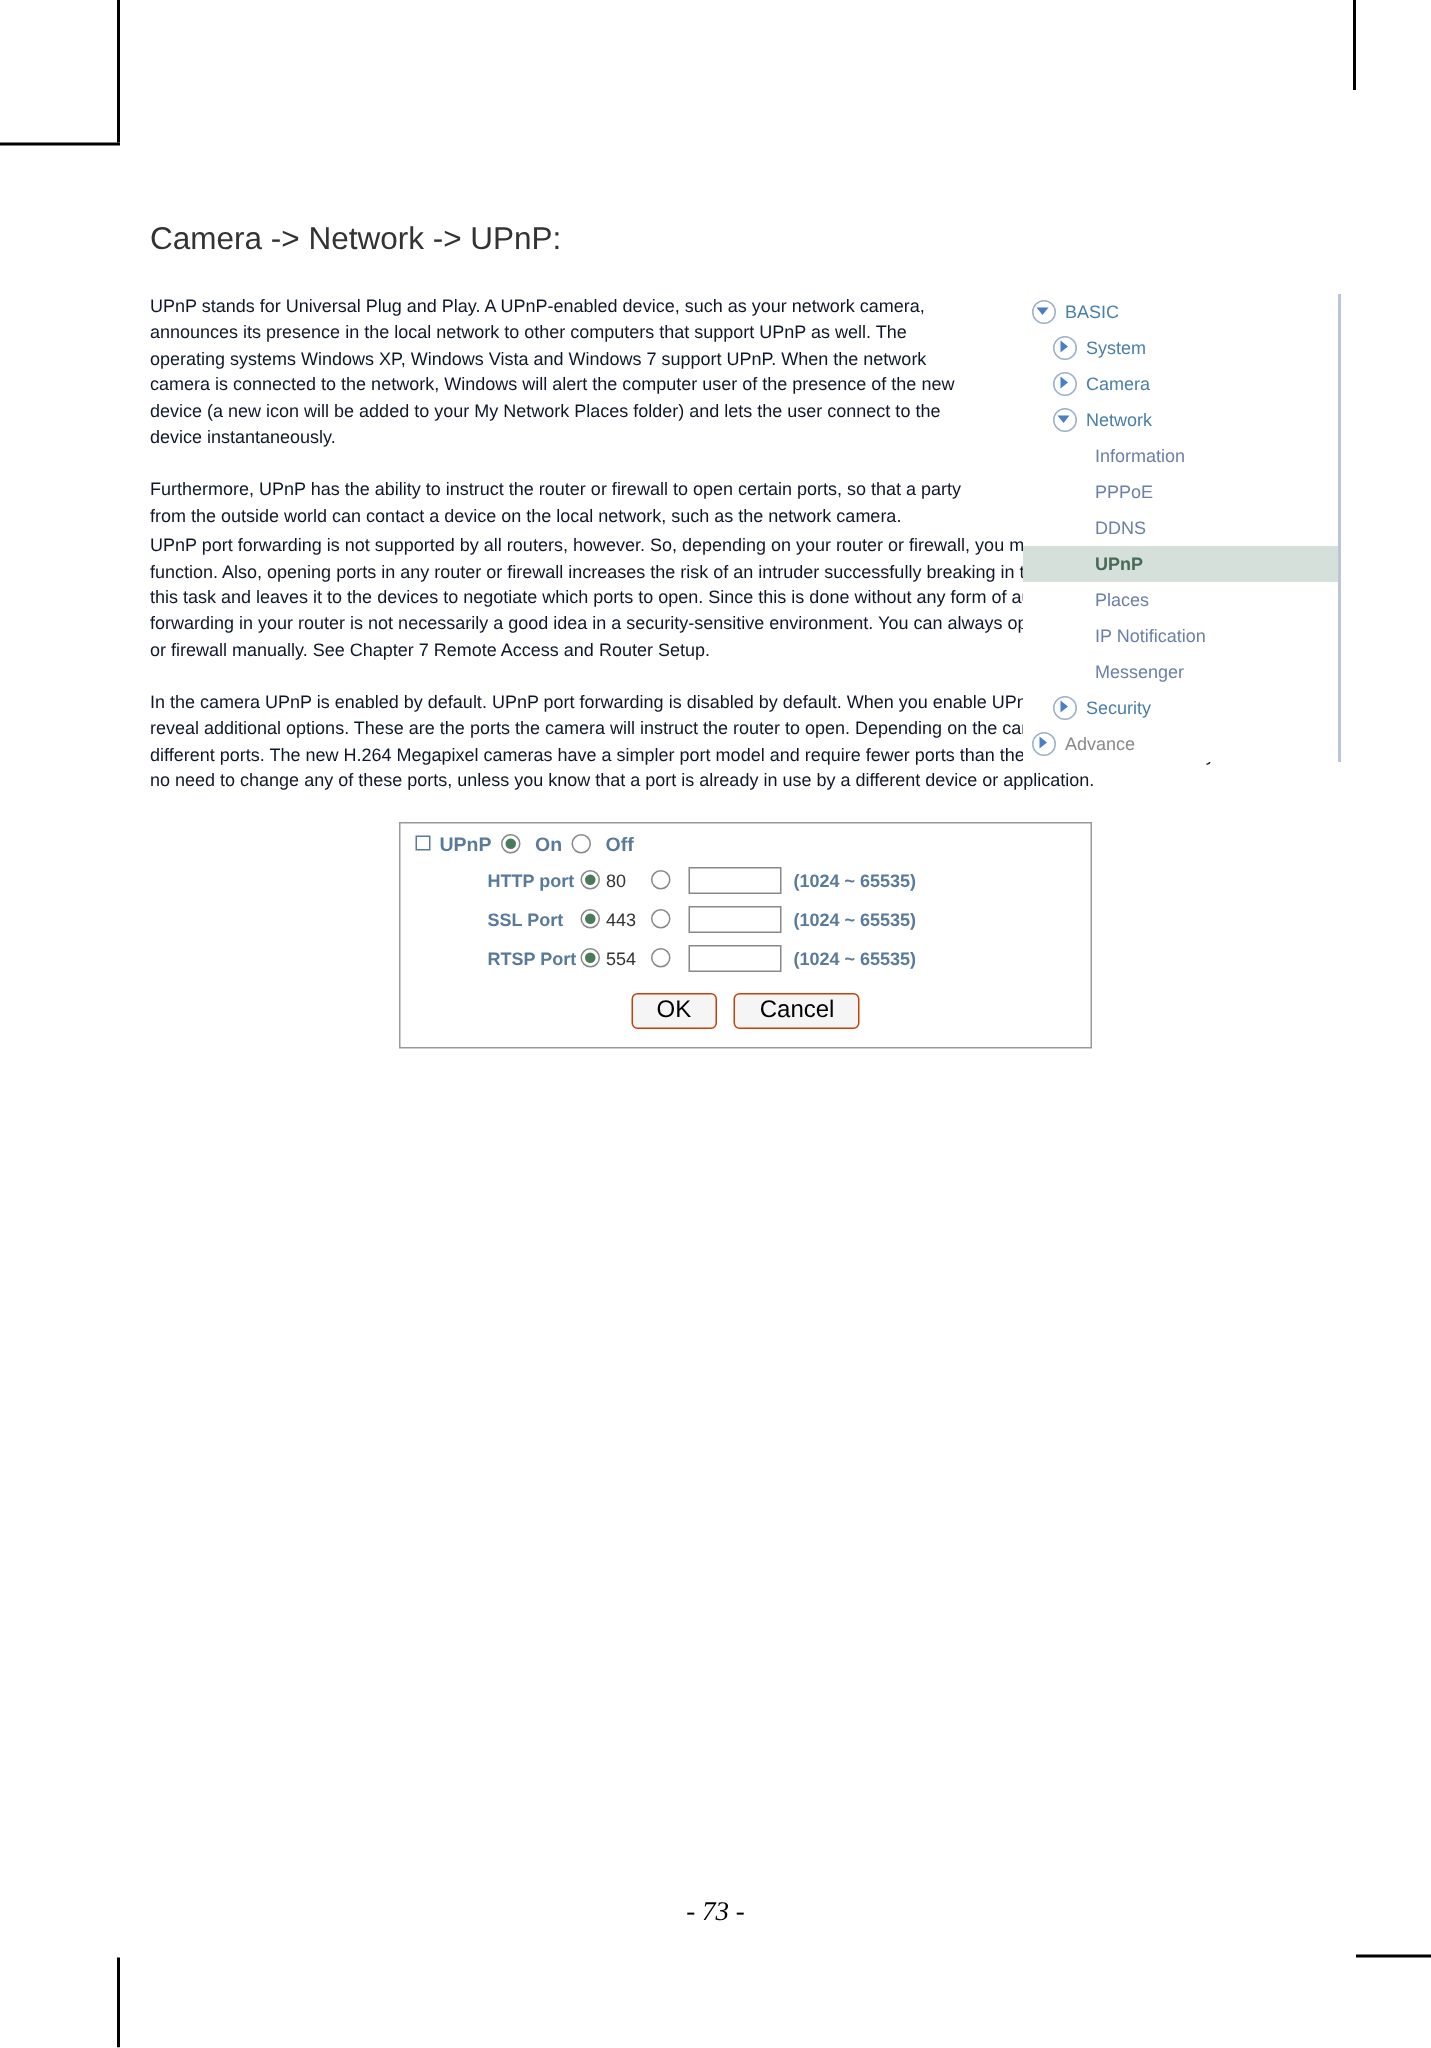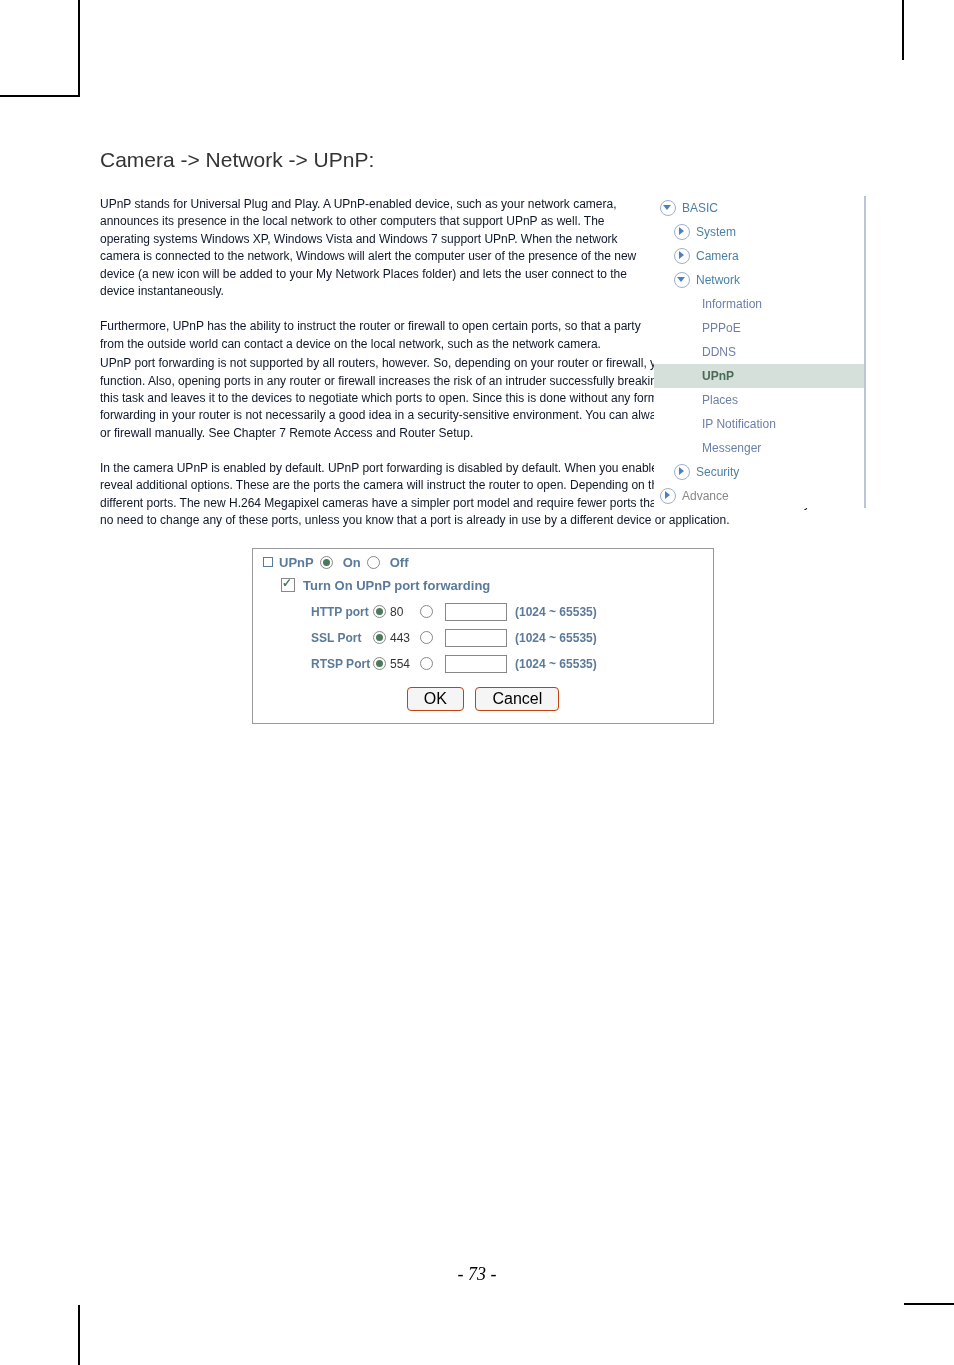--- a/index.html
+++ b/index.html
@@ -45,21 +45,21 @@
     }
     .crop-bottom-h {
       position: absolute;
       bottom: 60px;
       right: 0;
       width: 50px;
       height: 2px;
       background: #000;
     }
     .content {
-      padding: 148px 88px 0 100px;
+      padding: 148px 60px 0 100px;
     }
     .heading {
       font-size: 21px;
       color: #333;
       margin-bottom: 24px;
       font-weight: normal;
     }
     .body-wrap {
       position: relative;
     }
@@ -316,24 +316,20 @@
 
     <div class="upnp-panel">
       <div class="panel-title">
         <span class="title-ico"></span>
         <span>UPnP</span>
         <span class="radio-dot checked"></span>
         <span>On</span>
         <span class="radio-dot"></span>
         <span>Off</span>
       </div>
-      <div class="panel-forward">
-        <span class="checkbox-ico checked"></span>
-        <span>Turn On UPnP port forwarding</span>
-      </div>
       <div class="port-row">
         <span class="port-label">HTTP port</span>
         <span class="radio-dot checked"></span>
         <span class="port-val">80</span>
         <span class="radio-dot"></span>
         <span class="port-input"></span>
         <span class="port-range">(1024 ~ 65535)</span>
       </div>
       <div class="port-row">
         <span class="port-label">SSL Port</span>

